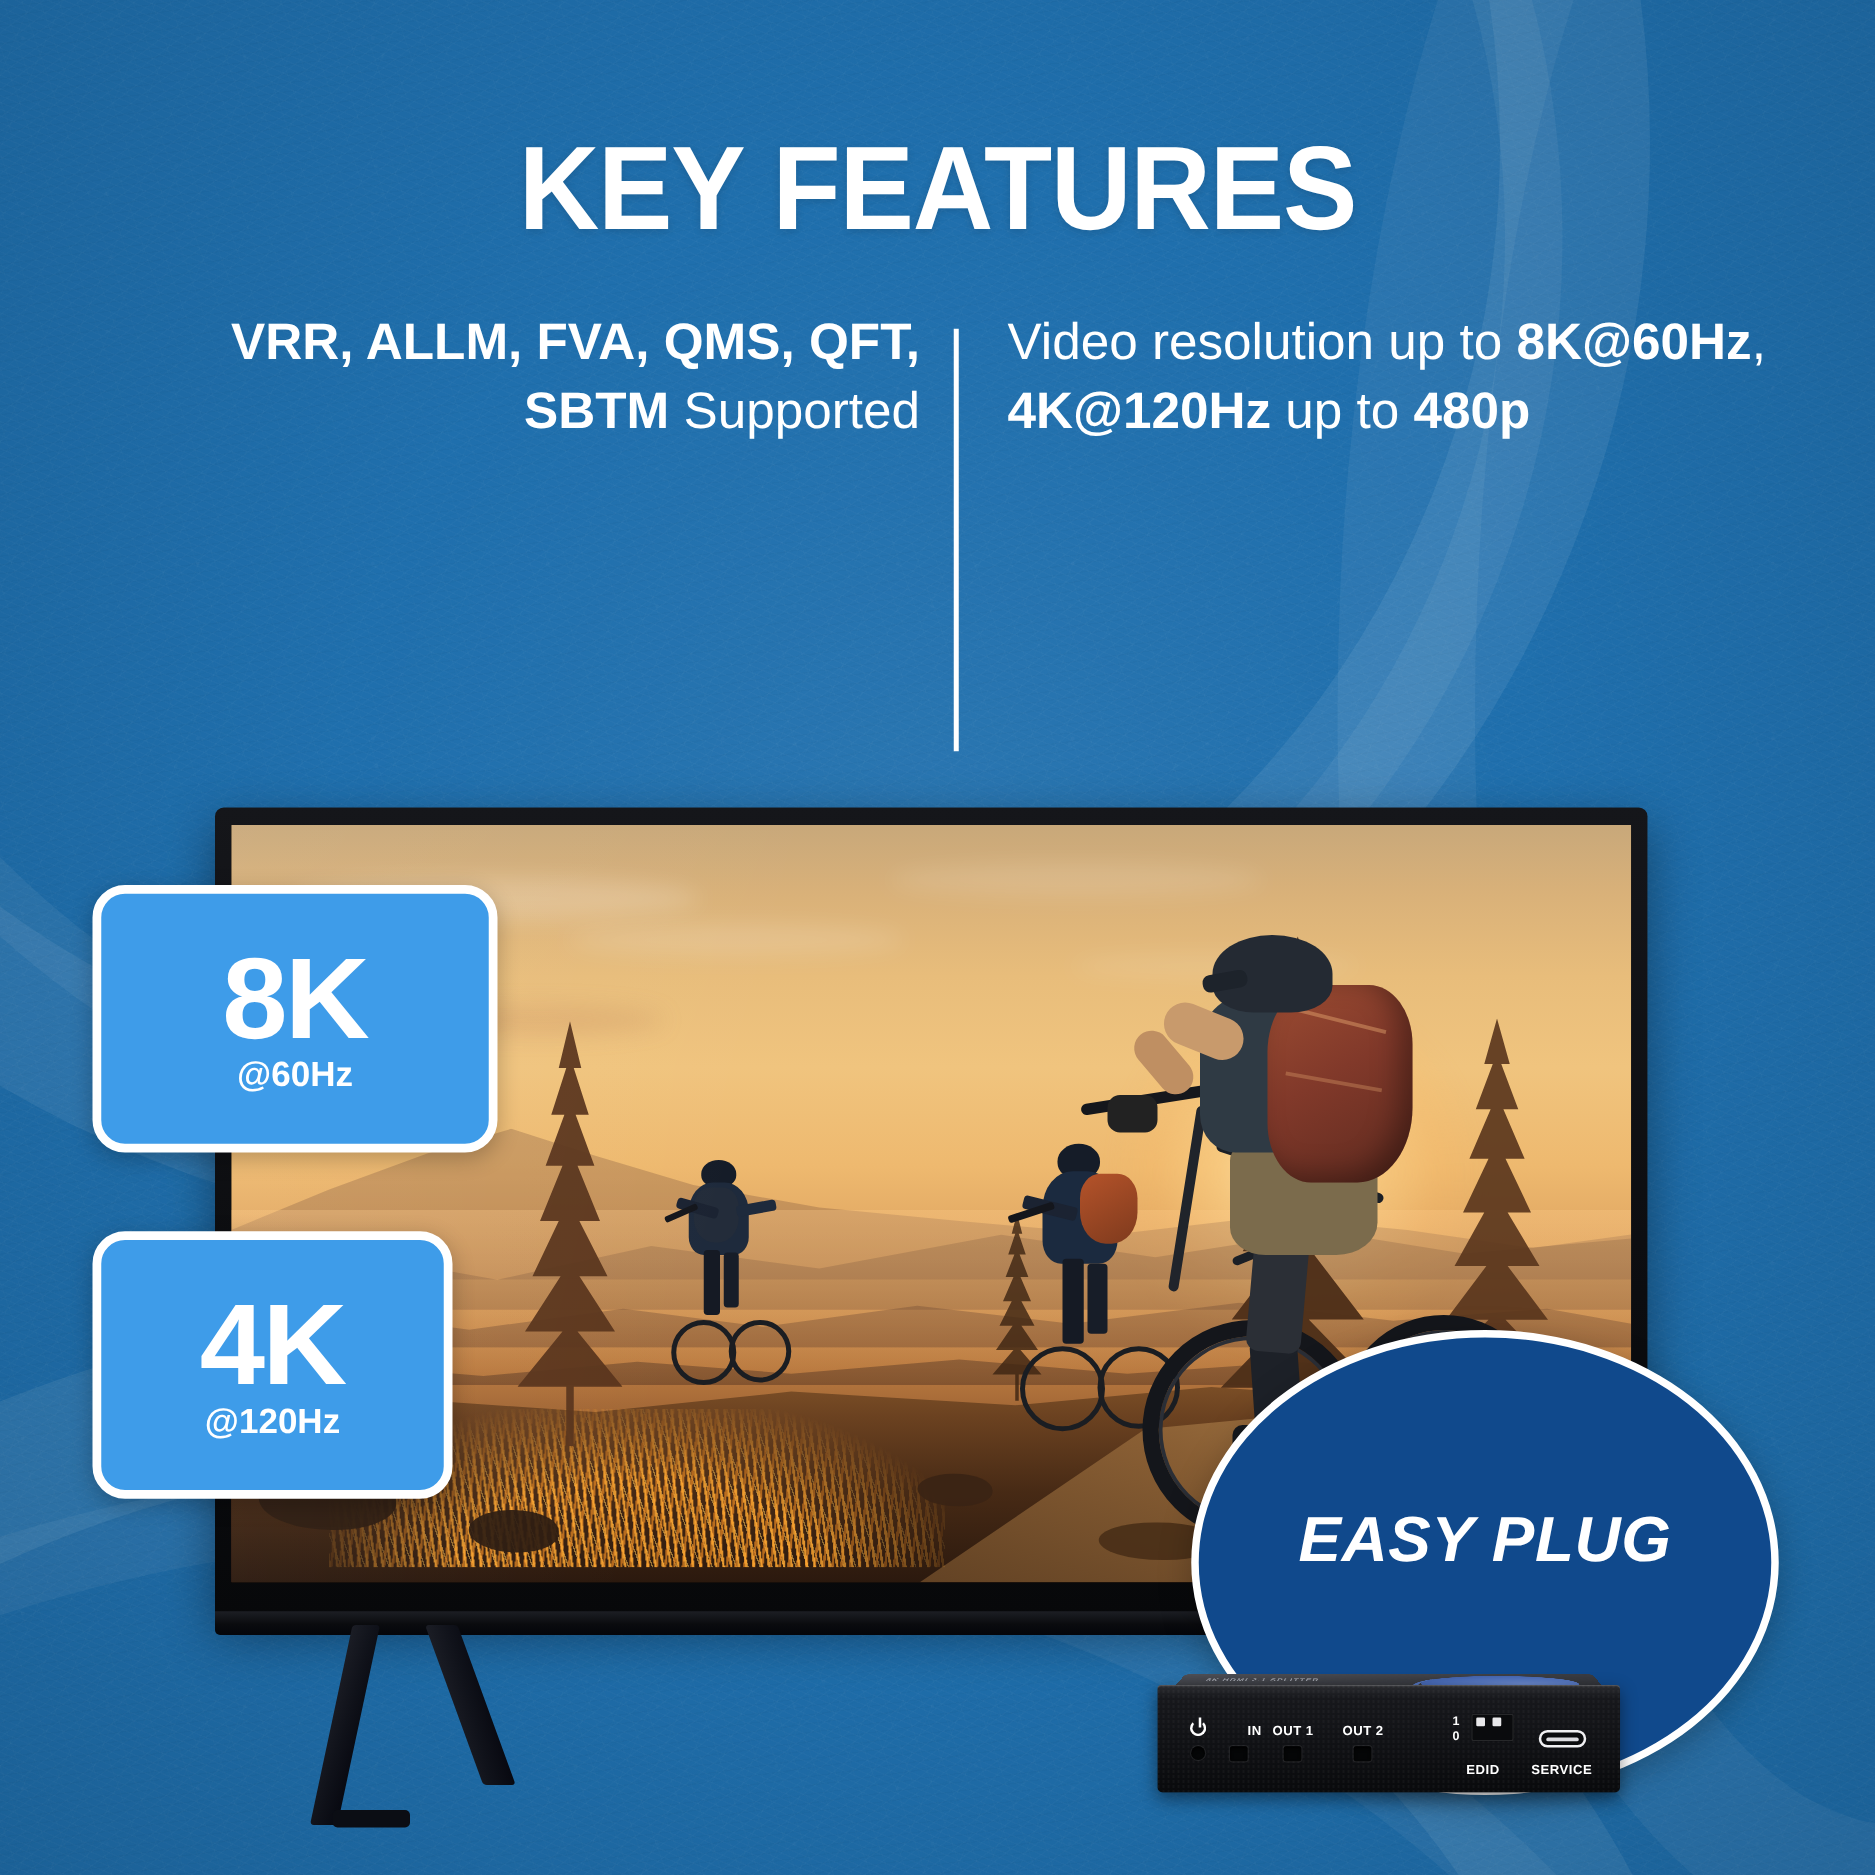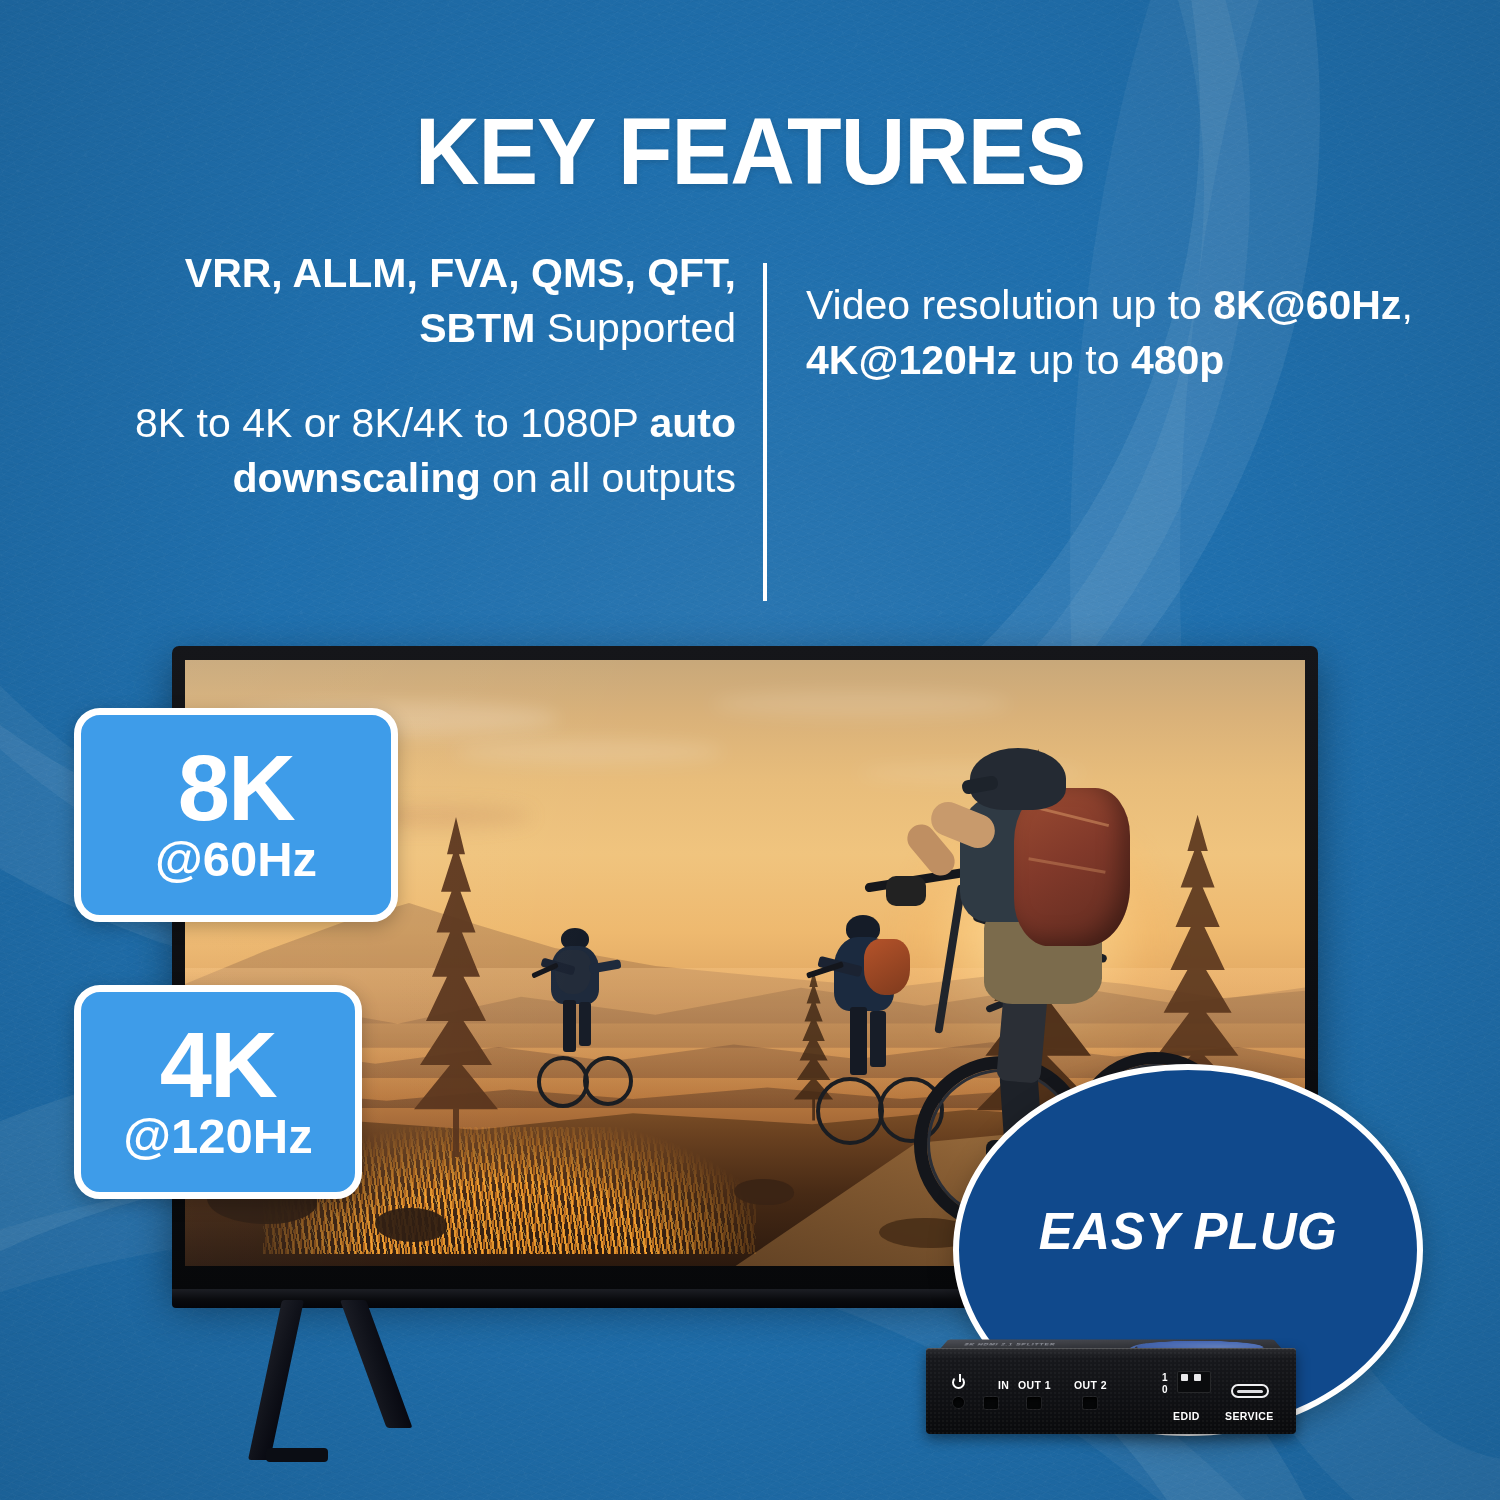--- a/index.html
+++ b/index.html
@@ -91,21 +91,21 @@
     line-height:1;
     text-shadow:0 2px 7px rgba(0,0,0,.13);
   }
 
   
   #features {
     position:absolute; left:0; top:246px; width:1500px; height:360px; z-index:5;
   }
   .col { position:absolute; color:#fff; }
   .col-left  { left:96px;  width:640px; text-align:right; }
-  .col-right { left:806px; width:620px; text-align:left;margin-top:32px; }
+  .col-right { left:806px; width:620px; text-align:left; }
 
   .divider {
     position:absolute;
     left:763px; top:17px;
     width:4px; height:338px;
     background:#ffffff;
   }
 
   .feat { font-size:41px; line-height:1.34; font-weight:300; }
   .feat.gap { margin-top:40px; }
@@ -380,21 +380,21 @@
     align-items:center; justify-content:center;
     box-shadow:0 5px 18px rgba(0,0,0,.23);
   }
   #badge-8k { left:74px; top:708px; width:324px; height:214px; }
   #badge-4k { left:74px; top:985px; width:288px; height:214px; }
   .badge-main {
     font-size:92px; font-weight:bold; line-height:.96;
     letter-spacing:-2px; transform:scaleX(1.02);
   }
   .badge-sub {
-    font-size:49px; font-weight:bold; line-height:1.06; margin-top:2px;
+    font-size:28px; font-weight:bold; line-height:1.06; margin-top:2px;
   }
 
   
   #oval {
     position:absolute; z-index:10;
     left:953px; top:1064px;
     width:470px; height:372px;
     border-radius:50%;
     background:#10498c;
     border:6px solid #ffffff;
@@ -539,23 +539,20 @@
   <div id="vignette"></div>
 </div>
 
 <div id="title">KEY FEATURES</div>
 
 <div id="features">
 
   <div class="col col-left">
     <div class="feat">
       <b>VRR, ALLM, FVA, QMS, QFT, SBTM</b><span>  Supported</span>
-    </div>
-    <div class="feat gap">
-      <span>8K to 4K or 8K/4K to 1080P </span><b>auto downscaling</b><span> on all outputs</span>
     </div>
   </div>
 
   <div class="divider"></div>
 
   <div class="col col-right">
     <div class="feat">
       <span>Video resolution up to </span><b>8K@60Hz</b><span>, </span><b>4K@120Hz</b><span> up to </span><b>480p</b>
     </div>
   </div>

